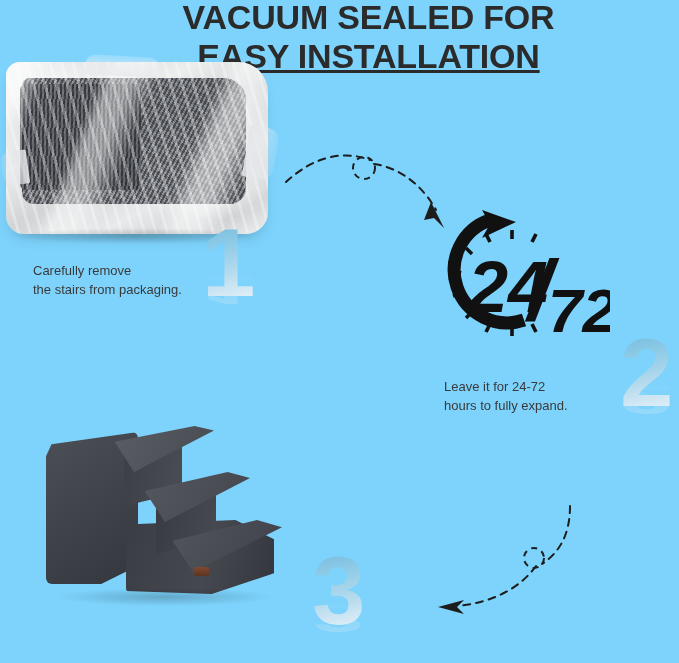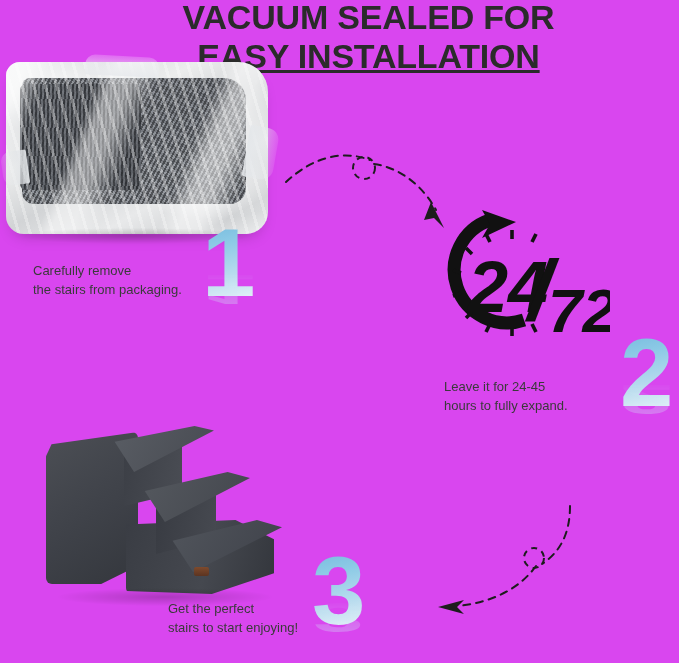--- a/index.html
+++ b/index.html
@@ -1,21 +1,21 @@
 <!DOCTYPE html>
 <html><head>
 <meta charset="utf-8">
 <style>
   html,body{margin:0;padding:0;background:#fff;}
   body{
     font-family:"Liberation Sans", sans-serif;
     width:679px;height:663px;position:relative;overflow:hidden;
     -webkit-font-smoothing:antialiased;
   }
-  #stage{position:absolute;inset:0;width:679px;height:663px;background:#d946ef;}
+  #stage{position:absolute;inset:0;width:679px;height:663px;background:#7dd3fc;}
 
   
   .title{
     position:absolute;left:0;top:-2px;width:679px;
     text-align:center;
     font-size:34px;font-weight:bold;letter-spacing:-0.2px;
     color:#2b2b2b;line-height:1.16;
   }
   .title .l1{display:block;padding-left:58px;}
   .title .l2{display:block;padding-left:58px;text-decoration:underline;}
@@ -228,21 +228,21 @@
       <g fill="#111" font-family="Liberation Sans, sans-serif" font-weight="bold" font-style="italic">
         <text x="44" y="104" font-size="72">24</text>
         <text x="104" y="112" font-size="86">/</text>
         <text x="124" y="124" font-size="62">72</text>
       </g>
     </svg>
   </div>
 
   <div class="num" id="num2" data-glyph="2">2</div>
 
-  <div class="cap" id="cap2">Leave it for 24-45
+  <div class="cap" id="cap2">Leave it for 24-72
 hours to fully expand.</div>
 
   <div id="stairs">
     <div class="side mesh"></div>
     <div class="front mesh"></div>
     <div class="face1 mesh"></div>
     <div class="face2 mesh"></div>
     <div class="top1 mesh"></div>
     <div class="top2 mesh"></div>
     <div class="top3 mesh"></div>
@@ -254,16 +254,14 @@
     <svg width="172" height="124" viewBox="0 0 172 124">
       <path d="M146 4 C 146 32, 136 50, 118 62" stroke="#1d1d1d" stroke-width="2" stroke-dasharray="7 6" stroke-linecap="round" fill="none"></path>
       <circle cx="110" cy="56" r="10" stroke="#1d1d1d" stroke-width="2" stroke-dasharray="6 5" fill="none"></circle>
       <path d="M112 64 C 96 86, 70 100, 34 104" stroke="#1d1d1d" stroke-width="2" stroke-dasharray="7 6" stroke-linecap="round" fill="none"></path>
       <path d="M40 98 L14 105 L40 112 L33 105 Z" fill="#1d1d1d"></path>
     </svg>
   </div>
 
   <div class="num" id="num3" data-glyph="3">3</div>
 
-  <div class="cap" id="cap3">Get the perfect
-stairs to start enjoying!</div>
 
 </div>
 
 </body></html>

